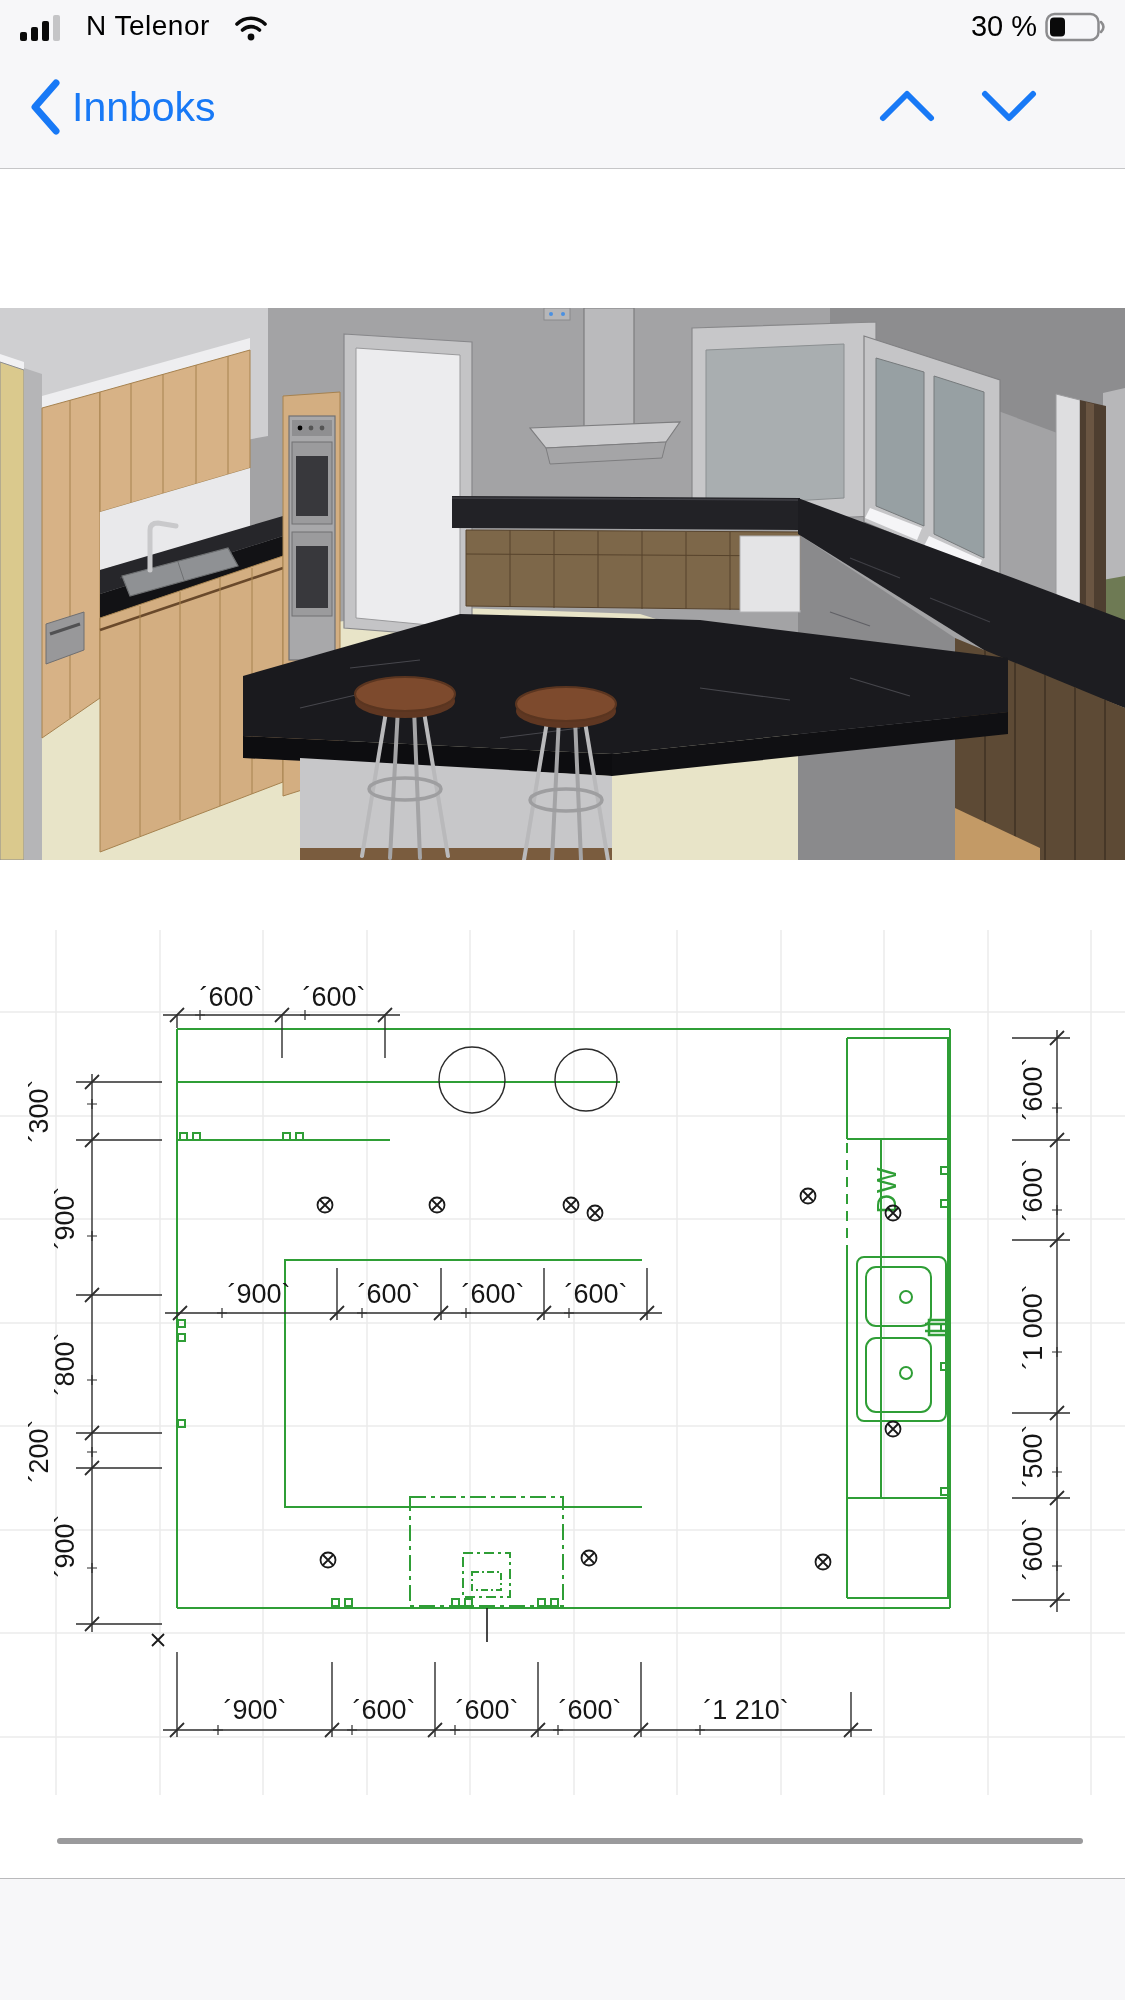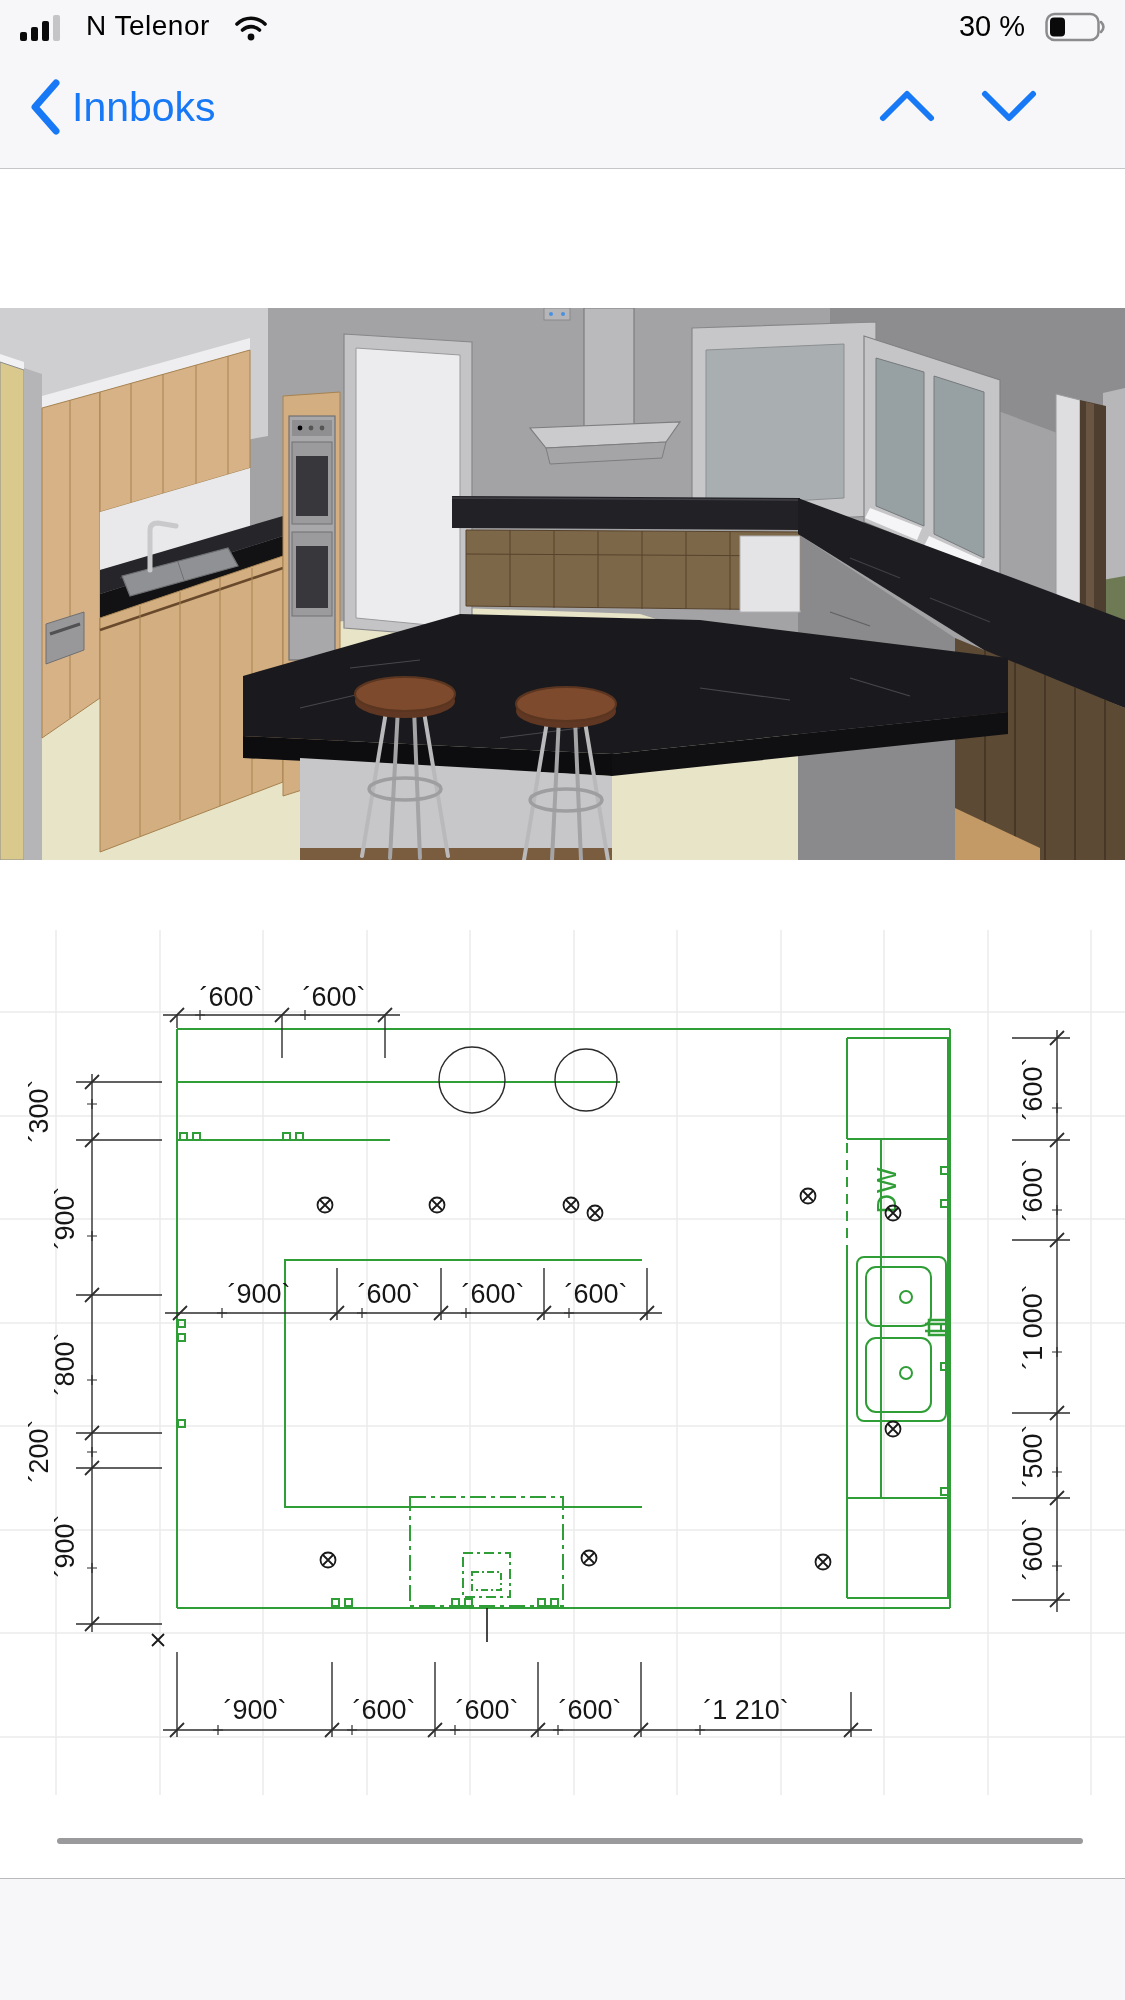--- a/index.html
+++ b/index.html
@@ -5,21 +5,21 @@
   html,body{margin:0;padding:0;}
   body{width:1125px;height:2000px;position:relative;background:#ffffff;
        font-family:"Liberation Sans",sans-serif;overflow:hidden;}
   .statusnav{position:absolute;left:0;top:0;width:1125px;height:168px;
              background:#f7f7f9;border-bottom:1px solid #c6c6c8;}
   .status-row{position:absolute;left:0;top:0;width:1125px;height:56px;}
   .carrier-group{position:absolute;left:20px;top:8px;display:flex;align-items:flex-end;gap:24px;}
   .carrier-txt{font-size:28px;color:#000;letter-spacing:.5px;}
   .time-txt{position:absolute;left:0;right:0;top:10px;text-align:center;
             font-size:31px;font-weight:600;color:#000;}
-  .batt-group{position:absolute;right:18px;top:10px;display:flex;align-items:center;gap:20px;}
+  .batt-group{position:absolute;right:18px;top:10px;display:flex;align-items:center;gap:8px;}
   .batt-txt{font-size:29px;color:#000;}
   .nav-row{position:absolute;left:0;top:56px;width:926px;height:112px;}
   .back-btn{position:absolute;left:28px;top:22px;display:flex;align-items:center;gap:10px;cursor:pointer;}
   .back-label{font-size:41px;color:#1879f6;}
   .updown{position:absolute;top:30px;}
   .sep-bar{position:absolute;left:57px;top:1838px;width:1026px;height:6px;
            background:#9a9a9c;border-radius:3px;}
   .toolbar{position:absolute;left:0;top:1878px;width:1125px;height:122px;
            background:#f7f7f9;border-top:1px solid #b9b9bb;}
   svg text{font-family:"Liberation Sans",sans-serif;}

